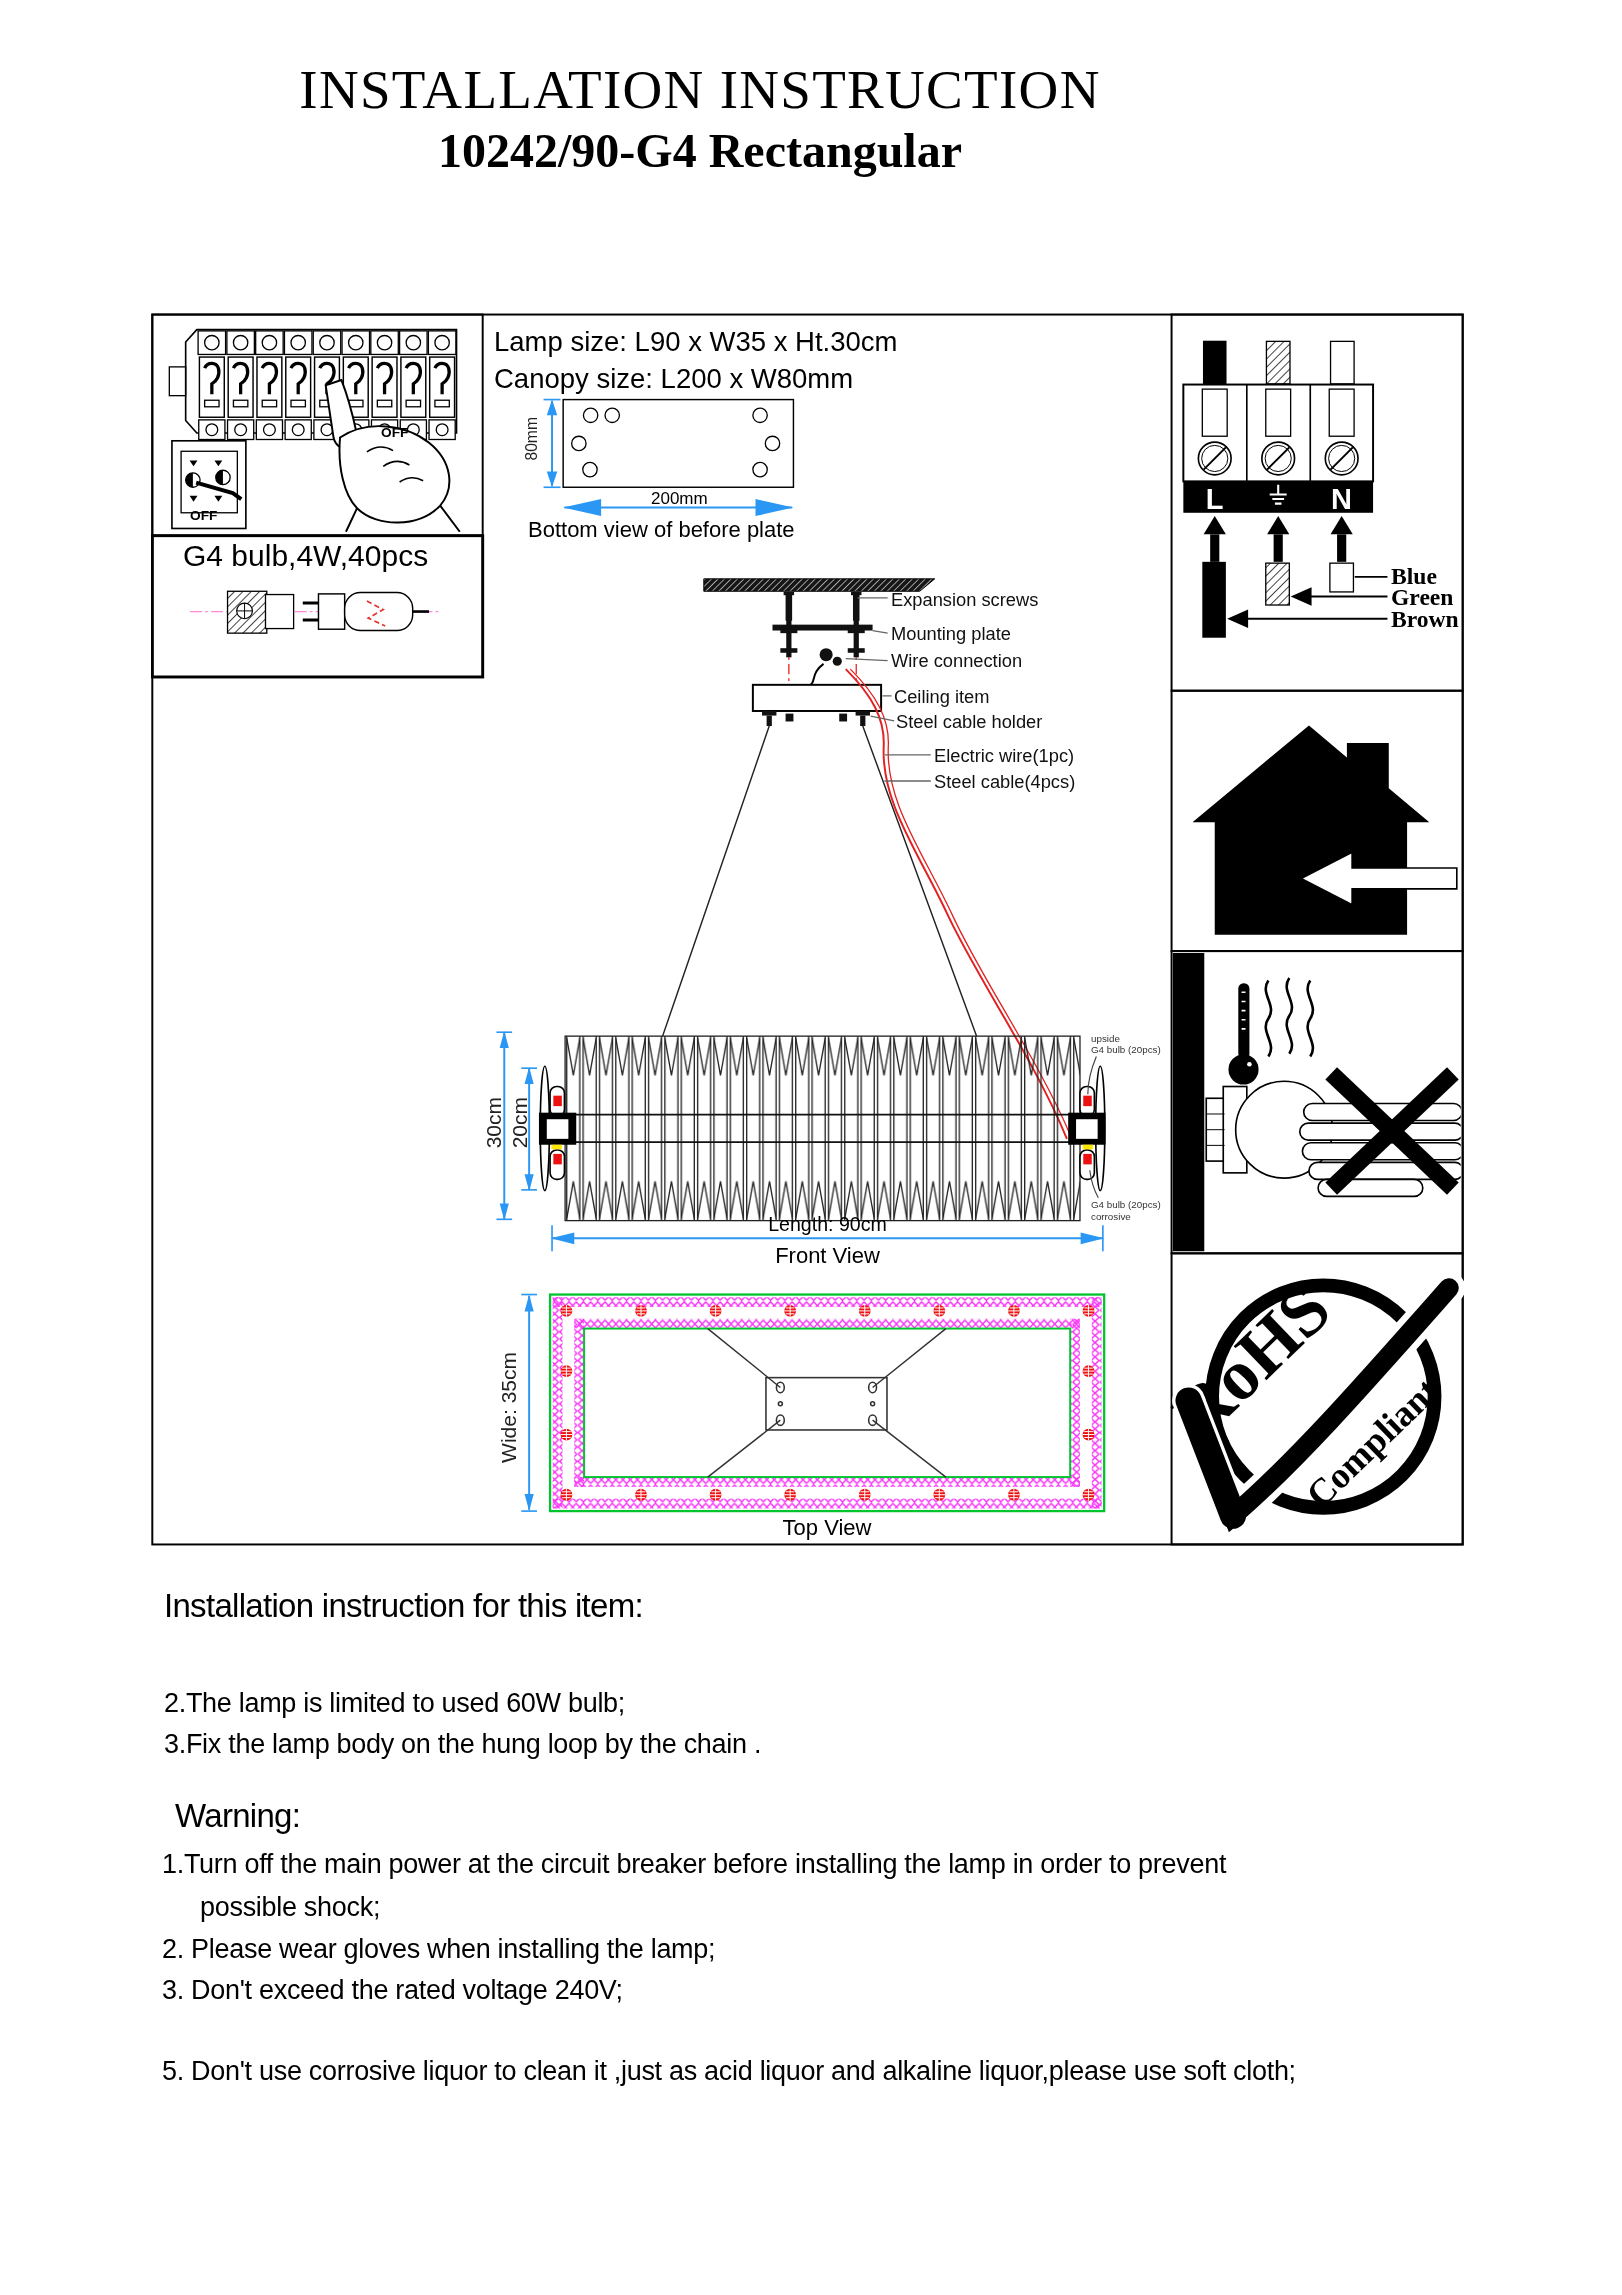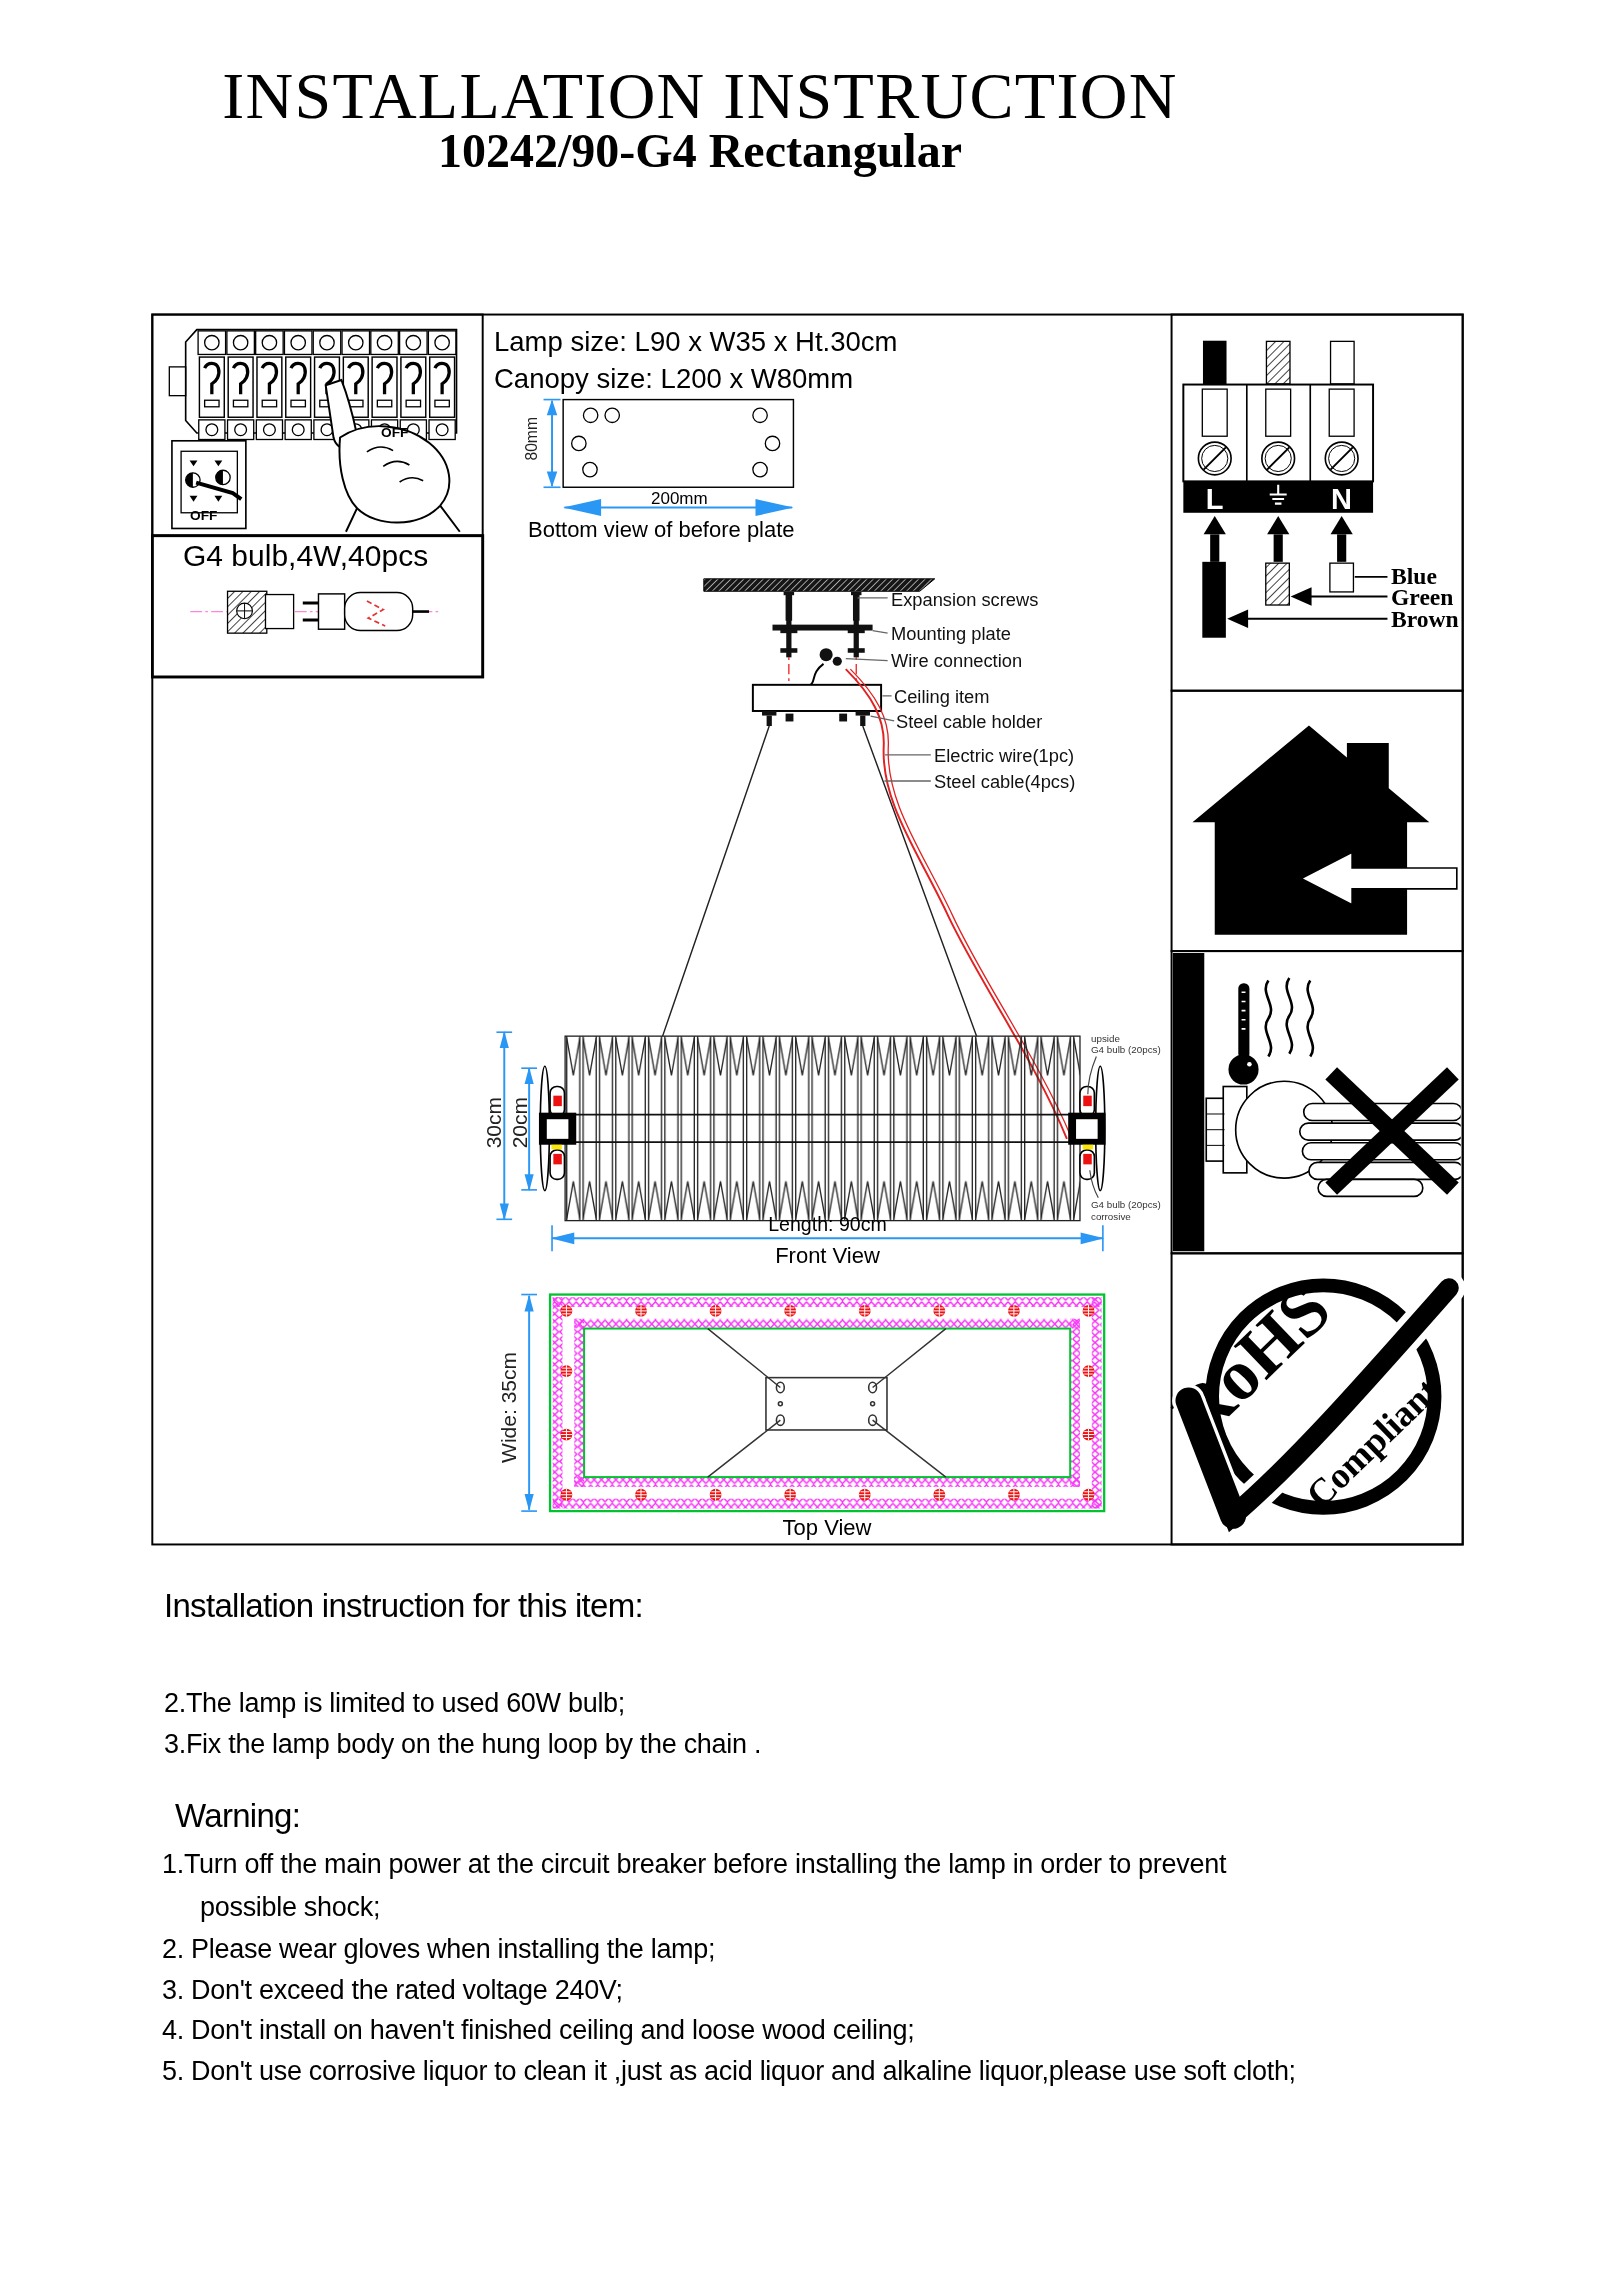--- a/index.html
+++ b/index.html
@@ -1,20 +1,20 @@
 <!DOCTYPE html>
 <html style="font-size:10.5px"><head>
 <meta charset="utf-8">
 <style>
   html,body{margin:0;padding:0;background:#888;}
   .page{position:relative;width:1622px;height:2295px;background:#fff;overflow:hidden;
         font-family:"Liberation Sans",sans-serif;color:#000;}
   .abs{position:absolute;white-space:nowrap;}
   .title{left:0;top:58px;width:1400px;text-align:center;
-         font-family:"Liberation Serif",serif;font-size:66px;letter-spacing:1.3px;}
+         font-family:"Liberation Serif",serif;font-size:55px;letter-spacing:1.3px;}
   .subtitle{left:0;top:123px;width:1400px;text-align:center;
          font-family:"Liberation Serif",serif;font-size:48px;font-weight:bold;}
   .fig{position:absolute;left:151px;top:313px;width:1313px;height:1233px;z-index:1;}
   .lbl{z-index:2;}
   .vtext{writing-mode:vertical-rl;transform:rotate(180deg);}
   .dim{color:#222;}
   .small-note{font-size:9.8px;line-height:11px;color:#333;}
   .calloutlbl{font-size:18.3px;color:#111;}
   .wirecolor{font-family:"Liberation Serif",serif;font-size:23.6px;font-weight:bold;}
   .terminal-letter{font-size:29px;font-weight:bold;color:#fff;width:29px;text-align:center;}
@@ -405,17 +405,16 @@
 
   <div class="abs lbl sec-h" style="left:164px;top:1587px;">Installation instruction for this item:</div>
   <div class="abs lbl body-line" style="left:164px;top:1688px;">2.The lamp is limited to used  60W bulb;</div>
   <div class="abs lbl body-line" style="left:164px;top:1729px;">3.Fix the lamp body on the  hung loop by the chain .</div>
 
   <div class="abs lbl sec-h" style="left:175px;top:1797px;">Warning:</div>
   <div class="abs lbl body-line" style="left:162px;top:1849px;">1.Turn off the main power at the circuit breaker before installing the lamp in order to prevent</div>
   <div class="abs lbl body-line" style="left:200px;top:1892px;">possible shock;</div>
   <div class="abs lbl body-line" style="left:162px;top:1934px;">2. Please wear gloves when installing the lamp;</div>
   <div class="abs lbl body-line" style="left:162px;top:1975px;">3. Don't exceed the rated voltage 240V;</div>
-  <div class="abs lbl body-line" style="left:162px;top:2015px;">4. Don't install on haven't finished ceiling and loose wood ceiling;</div>
   <div class="abs lbl body-line" style="left:162px;top:2056px;">5. Don't use corrosive liquor to clean it ,just as acid liquor and alkaline liquor,please use soft cloth;</div>
 
 </div>
 
 
 </body></html>

